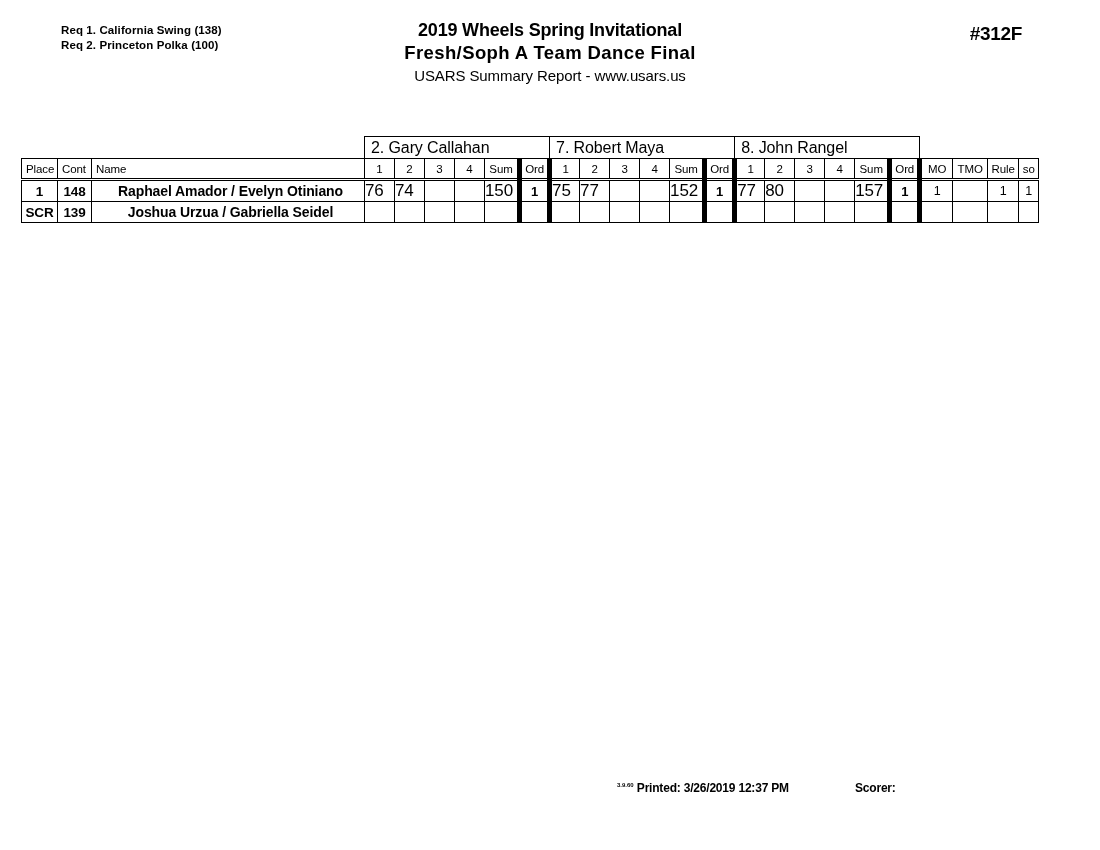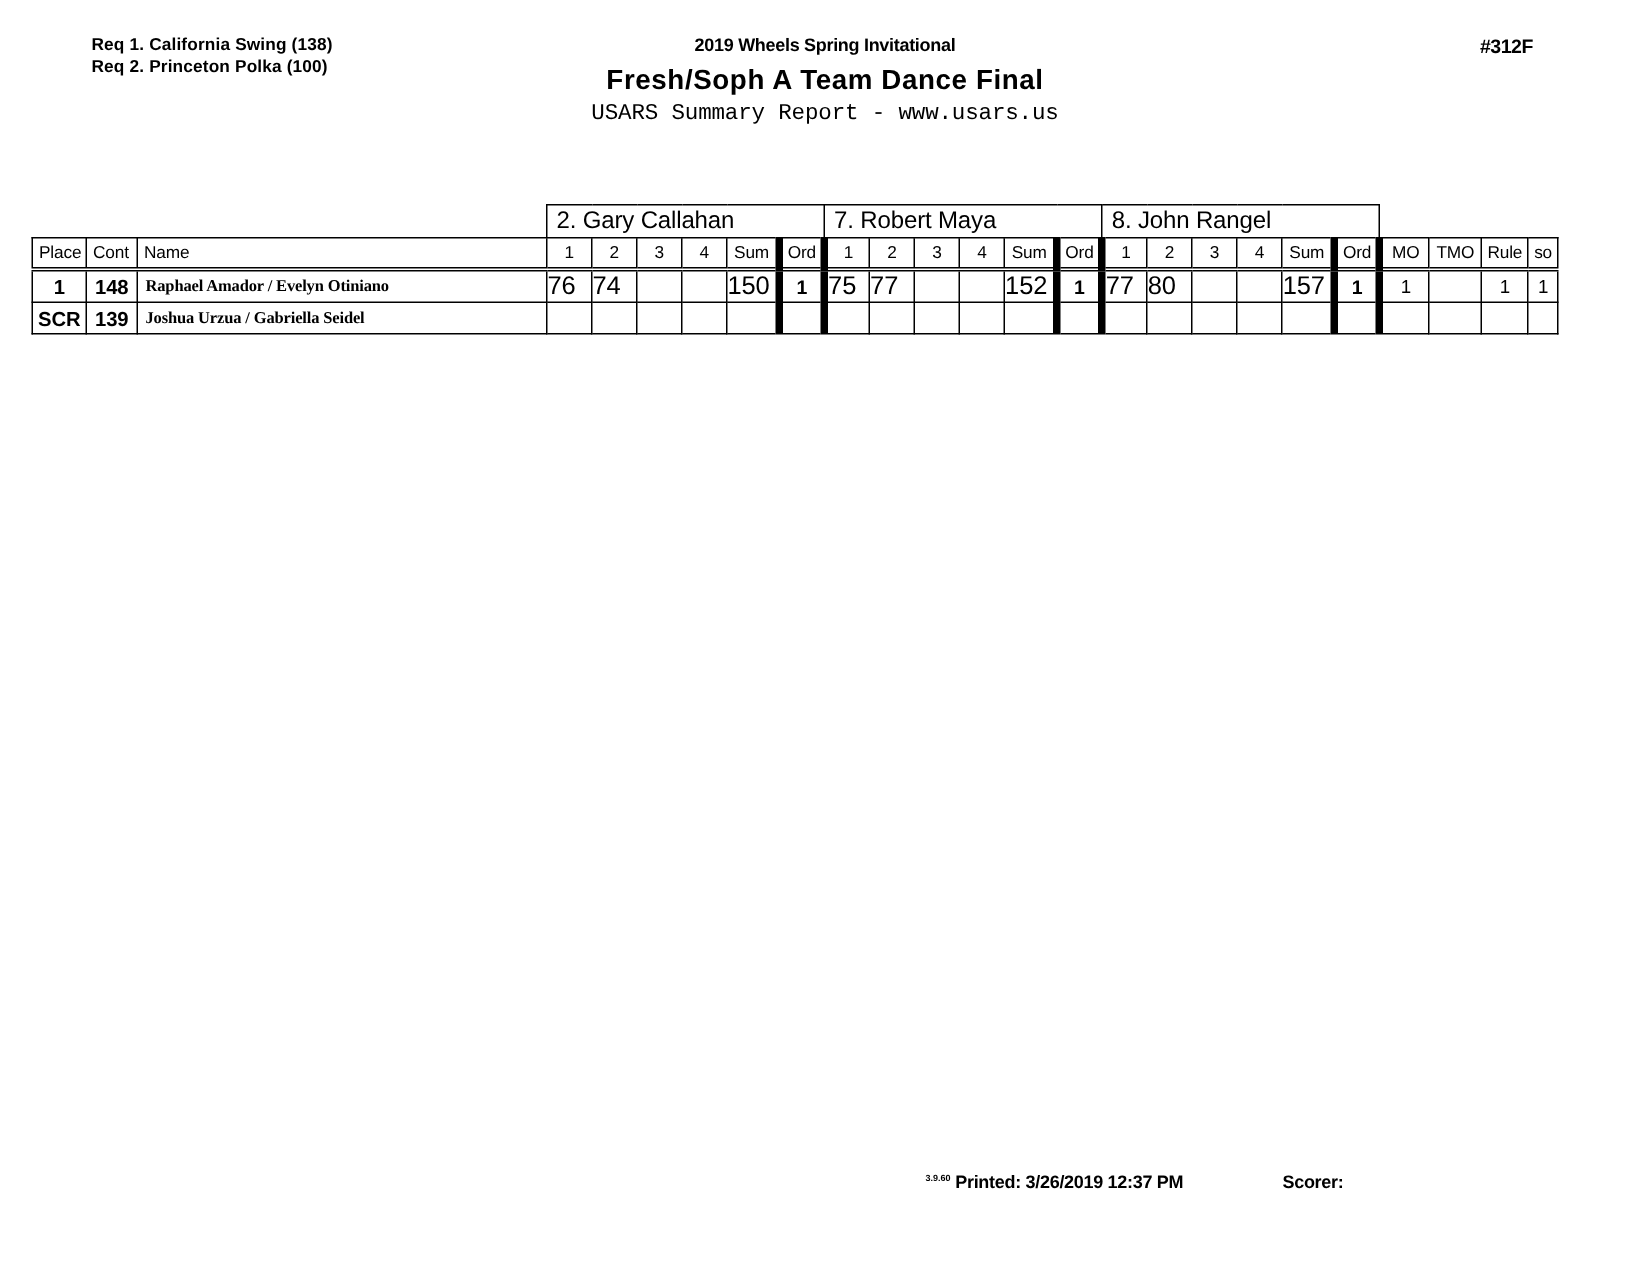--- a/index.html
+++ b/index.html
@@ -33,21 +33,21 @@
 
   
   #title-block {
     position: absolute;
     left: 0;
     top: 20px;
     width: 1100px;
     text-align: center;
   }
   #meet-title {
-    font-size: 12px;
+    font-size: 18px;
     font-weight: bold;
     line-height: 21px;
     letter-spacing: -0.2px;
   }
   #venue-line {
     font-size: 14.5px;
     font-weight: normal;
     line-height: 19px;
     letter-spacing: -0.1px;
   }
@@ -55,29 +55,28 @@
     font-size: 18.5px;
     font-weight: bold;
     line-height: 24px;
     letter-spacing: 0.4px;
   }
   #report-line {
     font-size: 15px;
     font-weight: normal;
     line-height: 21px;
     letter-spacing: -0.1px;
-    font-family: Liberation Mono, monospace;
   }
 
   
   #event-number {
     position: absolute;
     right: 78px;
     top: 23px;
-    font-size: 13px;
+    font-size: 19px;
     font-weight: bold;
     letter-spacing: -0.3px;
   }
 
   
   #results-table-wrap {
     position: absolute;
     left: 21px;
     top: 136px;
   }
@@ -129,24 +128,23 @@
     height: 20px;
     font-size: 13px;
     font-weight: bold;
     letter-spacing: -0.1px;
   }
   tr.data-row td.c-place,
   tr.data-row td.c-cont {
     font-size: 13.5px;
   }
   tr.data-row td.c-name {
-    text-align: left;
+    text-align: center;
     padding-left: 5px;
-    font-size: 11px;
-    font-family: Liberation Serif, serif;
+    font-size: 14px;
   }
   tr.data-row td.c-score,
   tr.data-row td.c-sum {
     font-weight: normal;
     font-size: 17px;
     text-align: left;
     padding-right: 4px;
   }
   tr.data-row td.c-tail {
     font-weight: normal;

